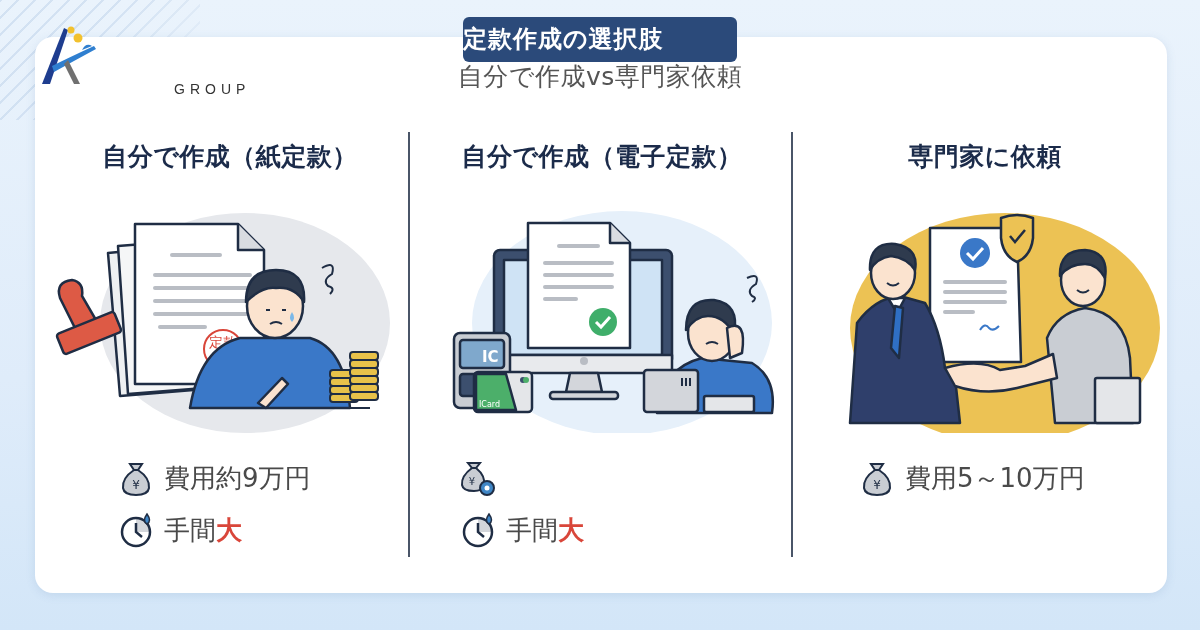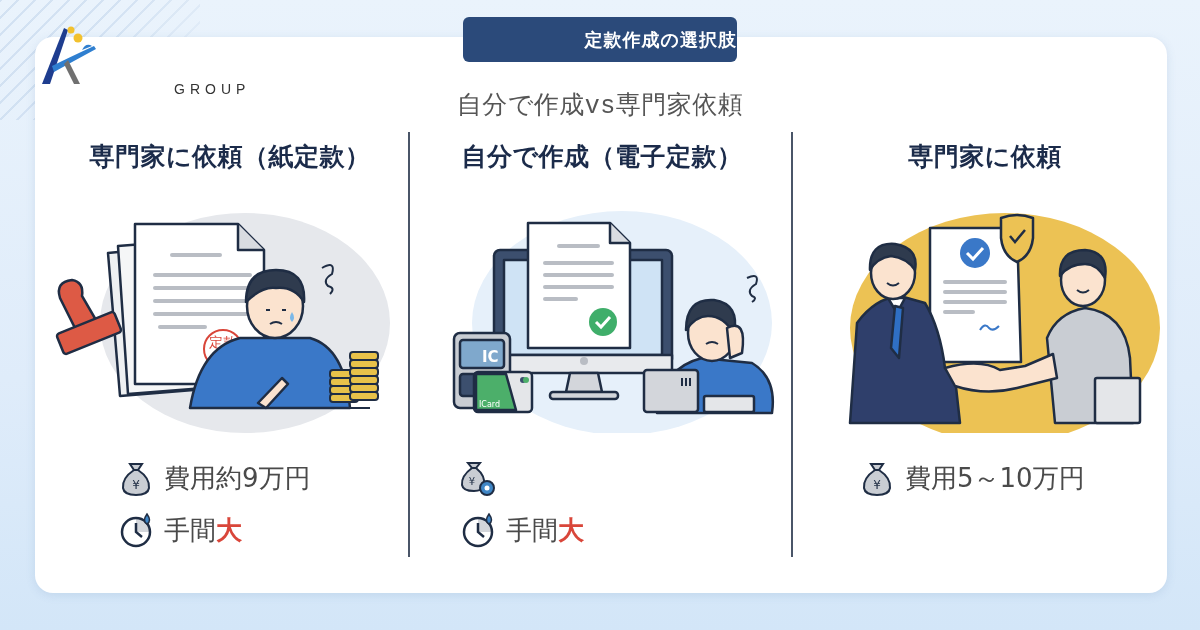--- a/index.html
+++ b/index.html
@@ -27,26 +27,26 @@
     font-family: "Liberation Sans", sans-serif; font-size: 36px; letter-spacing: 12px;
     color: #333; font-weight: 400;
   }
   .logo-sub {
     position: absolute; left: 136px; top: 59px;
     font-family: "Liberation Sans", sans-serif; font-size: 14px; letter-spacing: 5px; color: #333;
   }
   .badge {
     position: absolute; left: 463px; top: 17px; width: 274px; height: 45px;
     background: #2b4a7a; color: #fff; border-radius: 6px;
-    font-size: 18px; font-weight: 700; text-align: right; line-height: 45px;
+    font-size: 24px; font-weight: 700; text-align: left; line-height: 45px;
     letter-spacing: 1px;
   }
   .subtitle {
-    position: absolute; left: 400px; top: 88px; width: 400px; text-align: center;
-    font-size: 25px; color: #555; letter-spacing: 0.5px; font-family: Liberation Mono, monospace;
+    position: absolute; left: 400px; top: 60px; width: 400px; text-align: center;
+    font-size: 25px; color: #555; letter-spacing: 0.5px;
   }
   .divider { position: absolute; top: 132px; width: 2px; height: 425px; background: #4a5568; }
   .col { position: absolute; top: 140px; width: 380px; height: 440px; }
   .col-title {
     position: absolute; top: 0; left: 0; width: 100%; text-align: center;
     font-size: 25px; font-weight: 700; color: #1b2b4a; letter-spacing: 0.5px;
   }
   .illus { position: absolute; top: 58px; left: 0; width: 380px; height: 235px; }
   .items { position: absolute; top: 312px; left: 0; }
   .item { display: flex; align-items: center; height: 52px; }
@@ -73,21 +73,21 @@
   <div class="logo-sub">GROUP</div>
 </div>
 
 <div class="badge">定款作成の選択肢</div>
 <div class="subtitle">自分で作成vs専門家依頼</div>
 
 <div class="divider" style="left:408px"></div>
 <div class="divider" style="left:791px"></div>
 
 <div class="col" style="left:40px">
-  <div class="col-title">専門家に依頼（紙定款）</div>
+  <div class="col-title">自分で作成（紙定款）</div>
   <svg class="illus" viewBox="0 0 380 235">
     <ellipse cx="205" cy="125" rx="145" ry="110" fill="#e6e8ec"></ellipse>
     <g stroke="#1f2d44" stroke-width="2.5" stroke-linejoin="round">
       <path d="M68 55 L170 45 L178 190 L80 198 Z" fill="#eef0f2"></path>
       <path d="M78 48 L180 40 L190 188 L88 196 Z" fill="#f5f6f7"></path>
       <path d="M95 26 L198 26 L224 52 L224 186 L95 186 Z" fill="#fff"></path>
       <path d="M198 26 L198 52 L224 52" fill="#d9dce1"></path>
     </g>
     <g stroke="#b9bdc4" stroke-width="4" stroke-linecap="round">
       <line x1="132" y1="57" x2="180" y2="57"></line>

